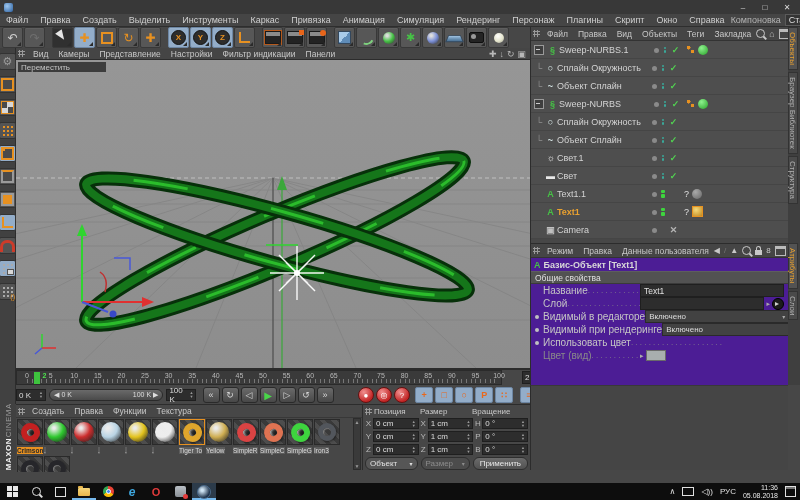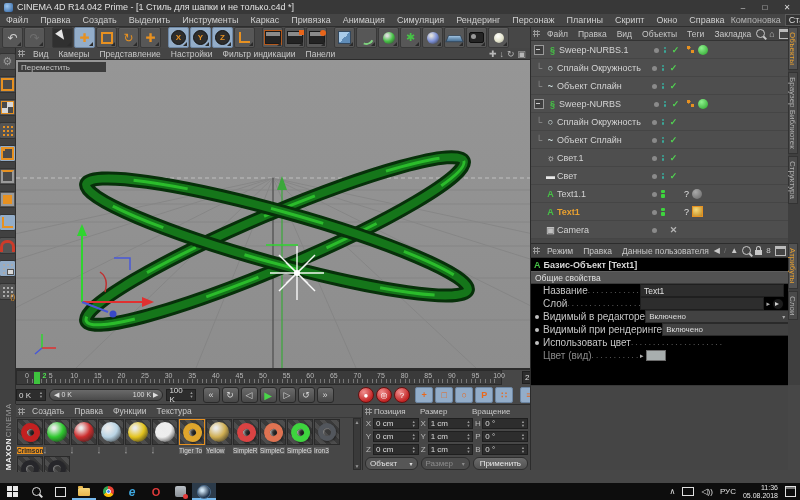--- a/index.html
+++ b/index.html
@@ -134,21 +134,21 @@
   .tag-phong{width:9px;height:9px;background:radial-gradient(circle at 30% 30%,#e79121 1.7px,transparent 2px),radial-gradient(circle at 72% 72%,#e79121 1.7px,transparent 2px);}
   .tag-texture{width:10px;height:10px;border-radius:50%;background:radial-gradient(circle at 35% 30%,#8ef08e,#28a228);}
   .tag-gray{width:10px;height:10px;border-radius:50%;background:radial-gradient(circle at 35% 30%,#aaa,#666);}
   .tag-orange{width:11px;height:11px;background:radial-gradient(circle at 35% 30%,#f6da7a,#c08820);border:1.5px solid #e79121;box-sizing:border-box;}
   .qmark{color:#e0e0e0;font-size:9px;}
   
   .sidetabs{position:absolute;left:788px;width:12px;background:#3f3f3f;display:flex;flex-direction:column;gap:2px;}
   .stab{writing-mode:vertical-rl;font-size:8px;color:#b0b0b0;background:#4a4a4a;border:1px solid #333;padding:4px 0;text-align:center;width:10px;box-sizing:border-box;white-space:nowrap;}
   .stab.active{color:#e8a030;background:#535353;}
   
-  #attrmgr{position:absolute;left:530px;top:243px;width:258px;height:142px;background:#000000;border-left:1px solid #2c2c2c;border-top:1px solid #2c2c2c;box-sizing:border-box;overflow:hidden;}
+  #attrmgr{position:absolute;left:530px;top:243px;width:258px;height:142px;background:#4c1d95;border-left:1px solid #2c2c2c;border-top:1px solid #2c2c2c;box-sizing:border-box;overflow:hidden;}
   #attrtitle{height:13px;display:flex;align-items:center;gap:3px;padding-left:3px;color:#d8d8d8;font-size:9px;font-weight:bold;}
   #attrtabs{height:13px;display:flex;gap:2px;padding-left:2px;align-items:flex-end;}
   .atab{padding:1px 8px;font-size:8.5px;background:#565656;color:#cfcfcf;border:1px solid #333;border-bottom:none;}
   .atab.active{background:#7292b2;color:#fff;}
   #attrsection{height:11px;background:#525252;border-top:1px solid #5e5e5e;border-bottom:1px solid #3a3a3a;display:flex;align-items:center;padding-left:4px;color:#e0e0e0;font-size:8.5px;}
   .arow{height:13px;display:flex;align-items:center;padding:0 4px;}
   .adot{width:8px;flex:none;}
   .adot i{display:block;width:4px;height:4px;border-radius:50%;background:#c0c0c0;}
   .alab{color:#c4c4c4;font-size:10px;white-space:nowrap;flex:none;}
   .alab.dim{color:#8a8a8a;}
@@ -190,21 +190,20 @@
   #clock{text-align:right;font-size:7px;line-height:8px;color:#e8e8e8;}
   .i-note{width:9px;height:9px;border:1px solid #e0e0e0;box-shadow:inset 0 2px 0 rgba(224,224,224,.5);}
 </style>
 </head>
 <body>
 
 <div id="app">
 
   <div id="titlebar">
     <span class="appico"></span>
-    <span id="wtitle">CINEMA 4D R14.042 Prime - [1 Стиль для шапки и не только.c4d *]</span>
     <span id="wctrl">
       <span>–</span>
       <span>□</span>
       <span>✕</span>
     </span>
   </div>
 
   <div id="menubar">
     <span id="menuitems" style="display:flex">
         <span class="mitem">Файл</span>

